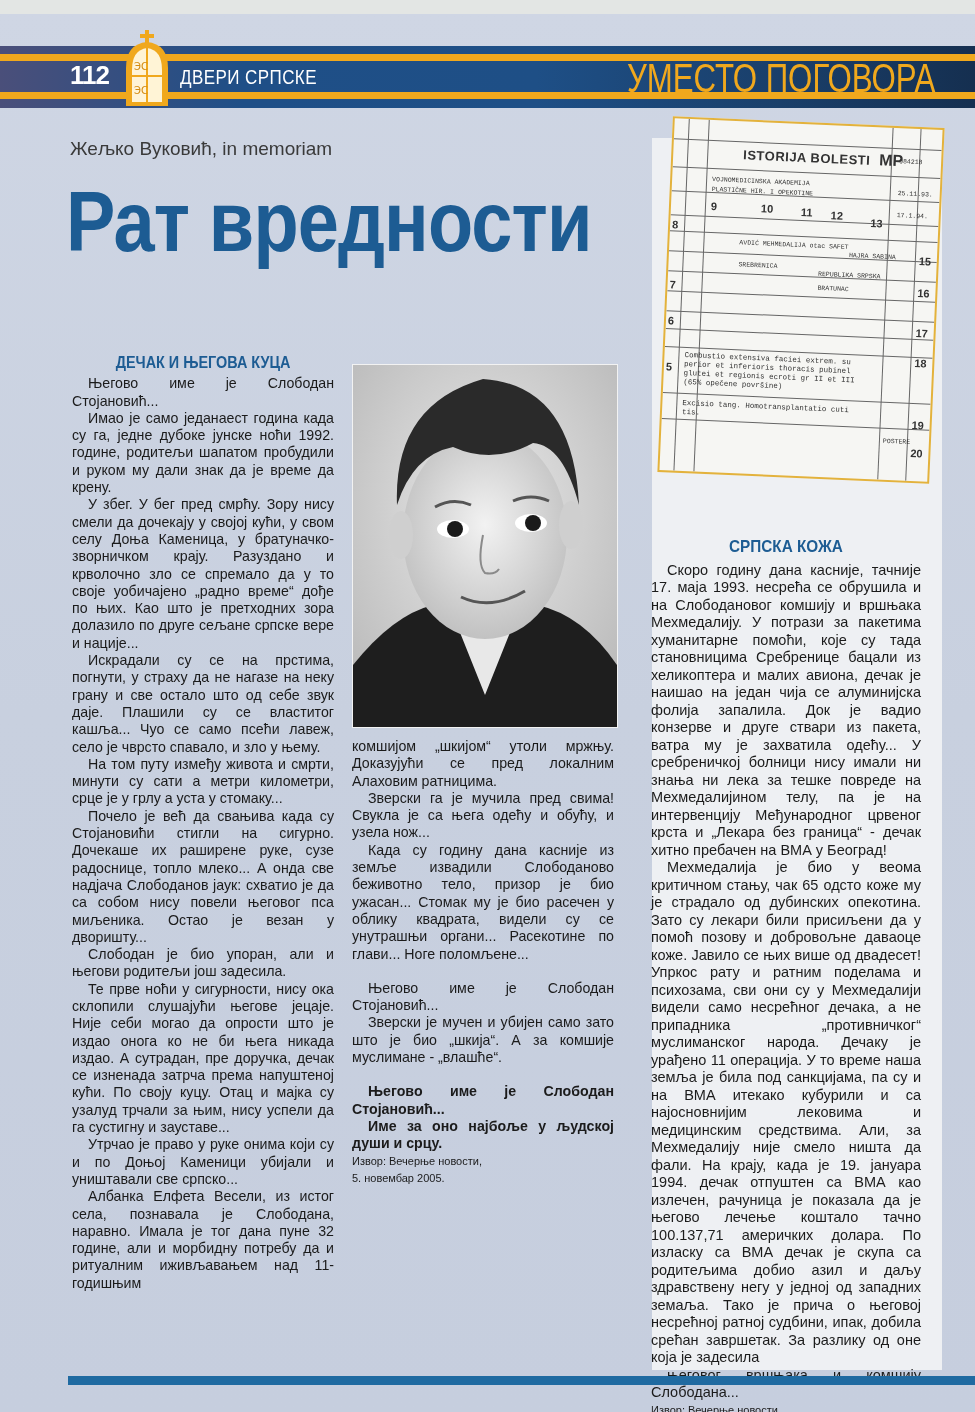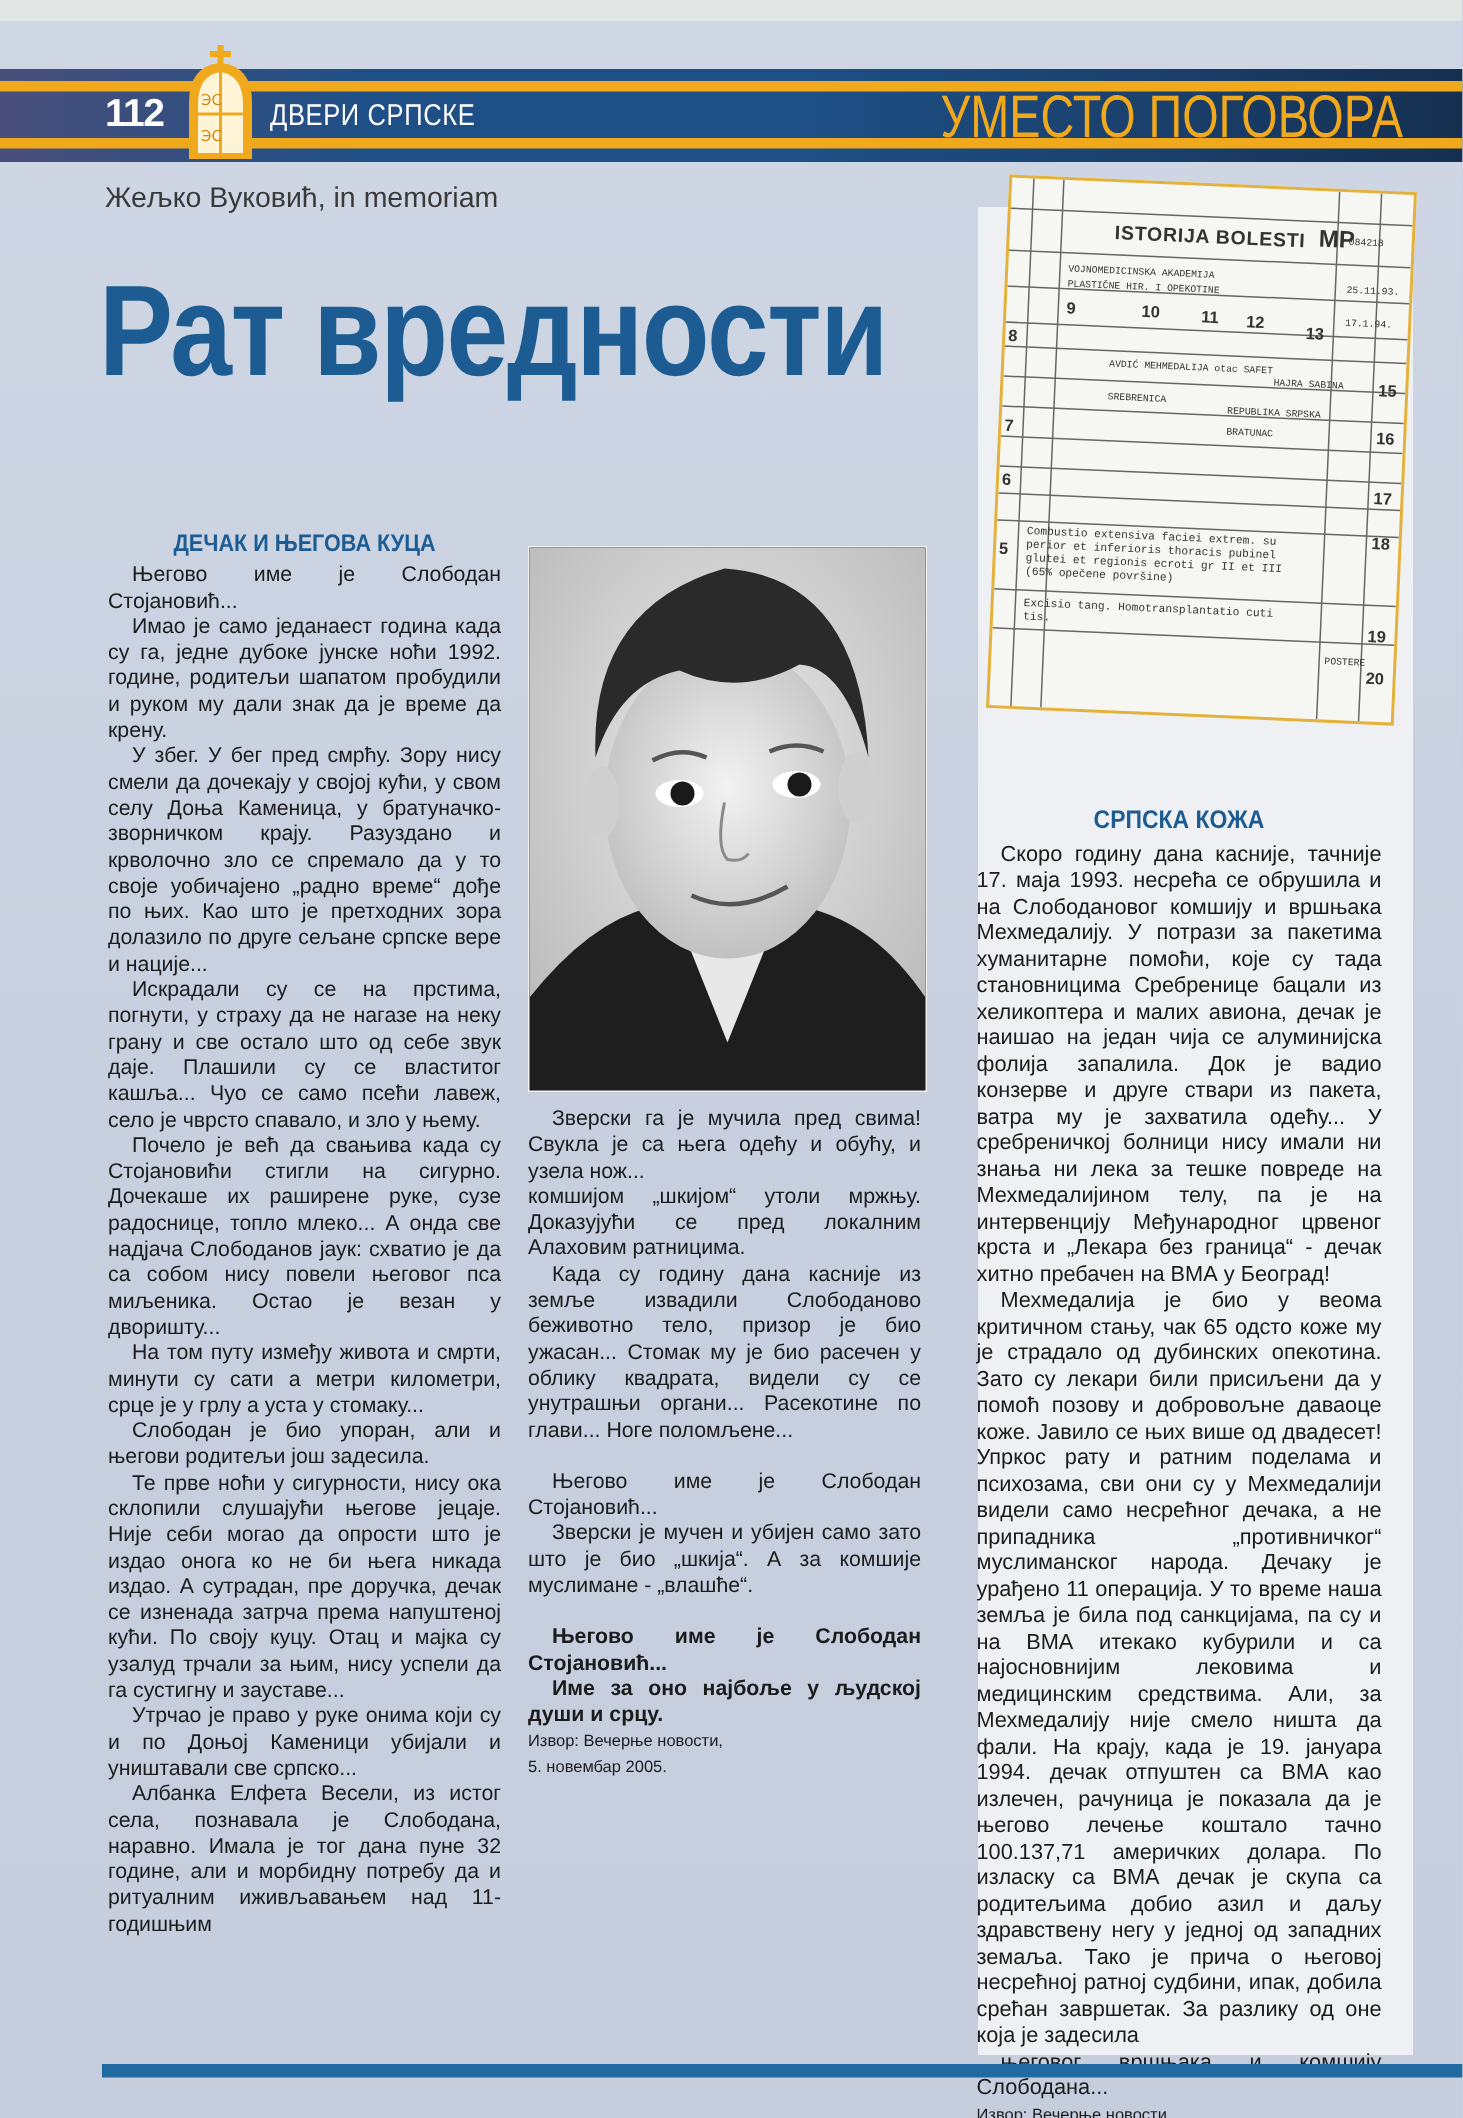--- a/index.html
+++ b/index.html
@@ -32,21 +32,21 @@
     font-family: "Liberation Sans Narrow", "Liberation Sans", sans-serif; transform: scaleX(0.85); transform-origin: left;
     letter-spacing: 0.5px;
   }
   .section {
     position: absolute; right: 40px; top: 56px; font-size: 40px; color: #f0a81d;
     font-family: "Liberation Sans", sans-serif; transform: scaleX(0.78); transform-origin: right;
     letter-spacing: 0px;
   }
 
   .author {
-    position: absolute; left: 70px; top: 122px; font-size: 19px; color: #3a3a3a;
+    position: absolute; left: 70px; top: 138px; font-size: 19px; color: #3a3a3a;
   }
   .title {
     position: absolute; left: 66px; top: 172px; font-size: 86px; font-weight: bold;
     color: #1d5c93; letter-spacing: -1px; transform: scaleX(0.86); transform-origin: left;
   }
 
   
   .col { position: absolute; font-size: 14.2px; line-height: 17.3px; color: #1b1b1b; }
   .col p { margin: 0; text-indent: 16px; text-align: justify; }
   .col1 { left: 72px; top: 354px; width: 262px; }
@@ -197,31 +197,31 @@
     <path d="M108 232 Q138 246 172 226" stroke="#555" stroke-width="3" fill="none"></path>
   </svg>
 </div>
 
 <div class="col col1">
   <div class="subhead">ДЕЧАК И ЊЕГОВА КУЦА</div>
   <p>Његово име је Слободан Стојановић...</p>
   <p>Имао је само једанаест година када су га, једне дубоке јунске ноћи 1992. године, родитељи шапатом пробудили и руком му дали знак да је време да крену.</p>
   <p>У збег. У бег пред смрћу. Зору нису смели да дочекају у својој кући, у свом селу Доња Каменица, у братуначко-зворничком крају. Разуздано и крволочно зло се спремало да у то своје уобичајено „радно време“ дође по њих. Као што је претходних зора долазило по друге сељане српске вере и нације...</p>
   <p>Искрадали су се на прстима, погнути, у страху да не нагазе на неку грану и све остало што од себе звук даје. Плашили су се властитог кашља... Чуо се само псећи лавеж, село је чврсто спавало, и зло у њему.</p>
+  <p>На том путу између живота и смрти, минути су сати а метри километри, срце је у грлу а уста у стомаку...</p>
   <p>Почело је већ да свањива када су Стојановићи стигли на сигурно. Дочекаше их раширене руке, сузе радоснице, топло млеко... А онда све надјача Слободанов јаук: схватио је да са собом нису повели његовог пса миљеника. Остао је везан у дворишту...</p>
-  <p>На том путу између живота и смрти, минути су сати а метри километри, срце је у грлу а уста у стомаку...</p>
   <p>Слободан је био упоран, али и његови родитељи још задесила.</p>
   <p>Те прве ноћи у сигурности, нису ока склопили слушајући његове јецаје. Није себи могао да опрости што је издао онога ко не би њега никада издао. А сутрадан, пре доручка, дечак се изненада затрча према напуштеној кући. По своју куцу. Отац и мајка су узалуд трчали за њим, нису успели да га сустигну и зауставе...</p>
   <p>Утрчао је право у руке онима који су и по Доњој Каменици убијали и уништавали све српско...</p>
   <p>Албанка Елфета Весели, из истог села, познавала је Слободана, наравно. Имала је тог дана пуне 32 године, али и морбидну потребу да и ритуалним иживљавањем над 11-годишњим</p>
 </div>
 
 <div class="col col2">
+  <p style="text-indent:0">комшијом „шкијом“ утоли мржњу. Доказујући се пред локалним Алаховим ратницима.</p>
   <p>Зверски га је мучила пред свима! Свукла је са њега одећу и обућу, и узела нож...</p>
-  <p style="text-indent:0">комшијом „шкијом“ утоли мржњу. Доказујући се пред локалним Алаховим ратницима.</p>
   <p>Када су годину дана касније из земље извадили Слободаново беживотно тело, призор је био ужасан... Стомак му је био расечен у облику квадрата, видели су се унутрашњи органи... Расекотине по глави... Ноге поломљене...</p>
   <div class="spacer"></div>
   <p>Његово име је Слободан Стојановић...</p>
   <p>Зверски је мучен и убијен само зато што је био „шкија“. А за комшије муслимане - „влашће“.</p>
   <div class="spacer"></div>
   <div class="bold">
     <p>Његово име је Слободан Стојановић...</p>
     <p>Име за оно најбоље у људској души и срцу.</p>
   </div>
   <div class="source">Извор: Вечерње новости,</div>

